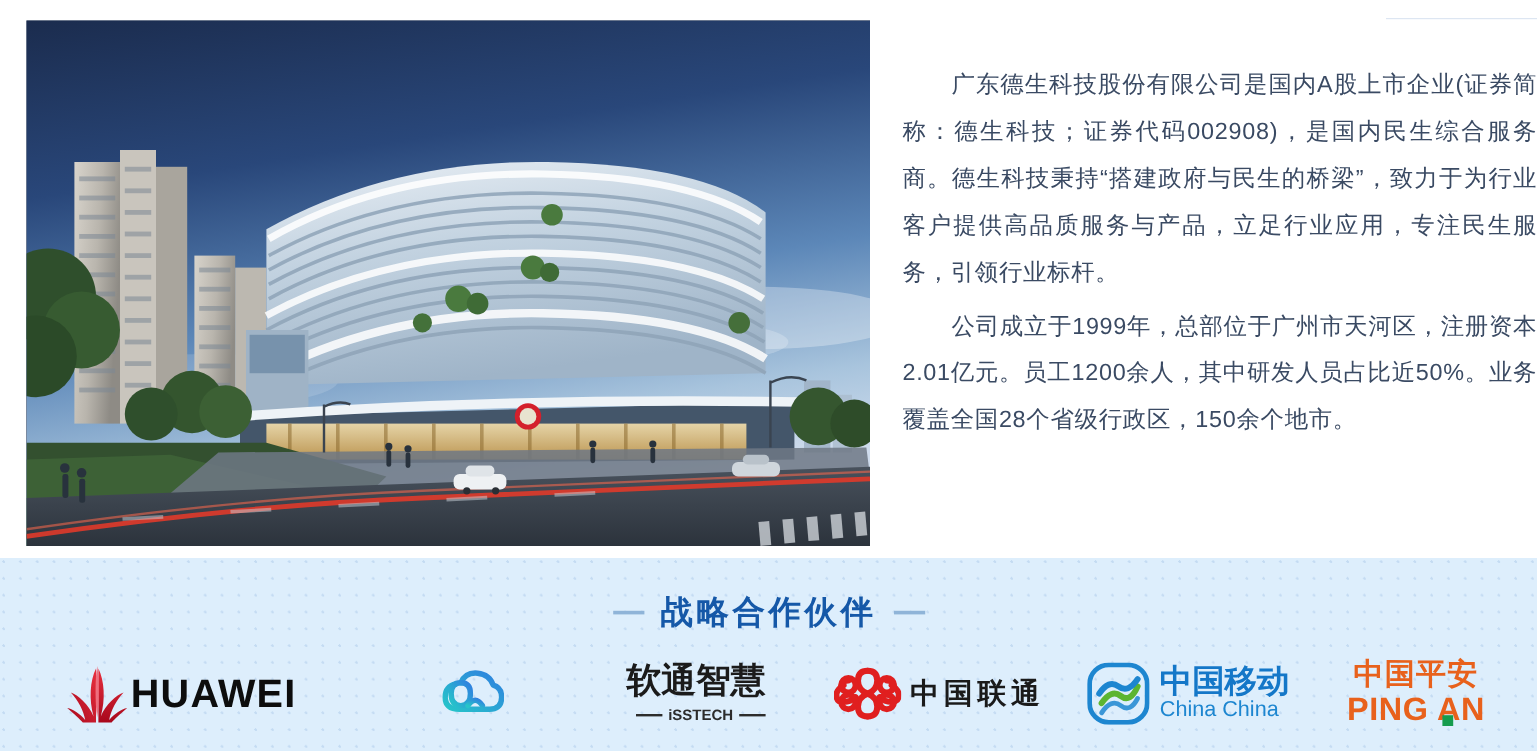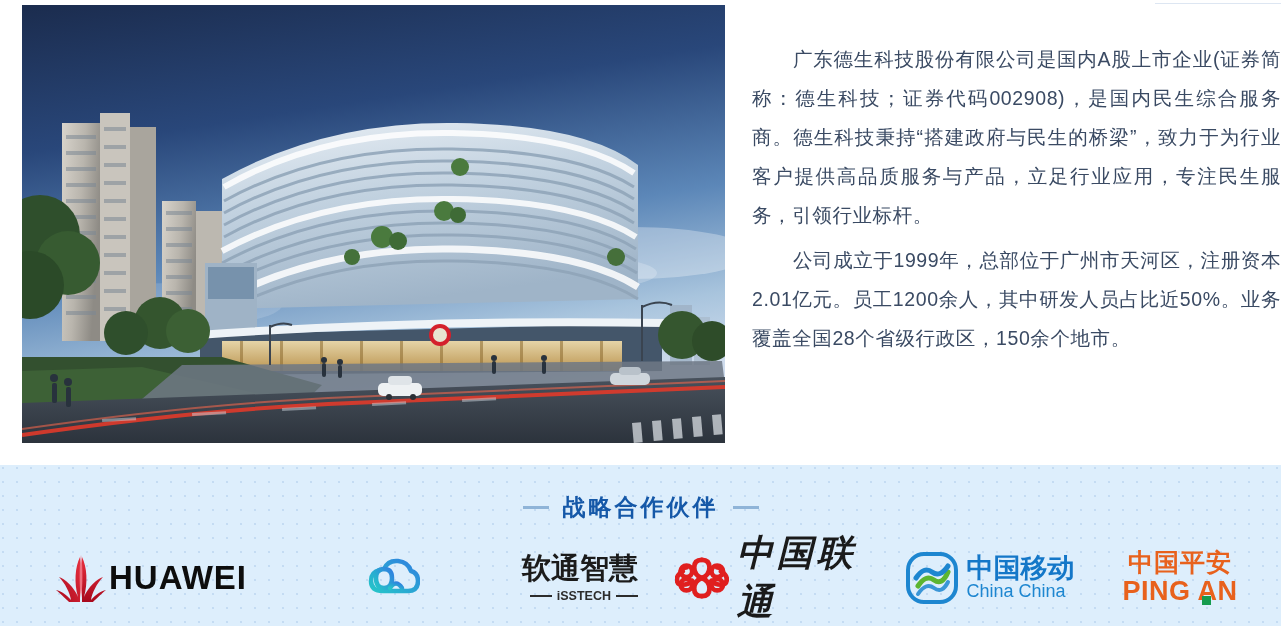--- a/index.html
+++ b/index.html
@@ -11,21 +11,21 @@
     width: 1281px;
     height: 626px;
     position: relative;
     overflow: hidden;
     font-family: "Liberation Sans", "DejaVu Sans", sans-serif;
   }
 
   
   .top-section {
     position: absolute;
-    left: 0; top: 0;
+    left: 0; top: 12px;
     width: 1281px;
     height: 465px;
     background: #ffffff;
   }
 
   .top-hairline {
     position: absolute;
     right: 0;
     top: 3px;
     width: 126px;
@@ -75,21 +75,21 @@
       radial-gradient(circle at 3px 3px, rgba(150,185,225,0.35) 1px, transparent 1.2px);
     background-size: 14px 14px;
   }
 
   .partners-title {
     position: absolute;
     left: 0;
     top: 27px;
     width: 1281px;
     text-align: center;
-    font-size: 23px;
+    font-size: 27px;
     font-weight: bold;
     letter-spacing: 3px;
     color: #1558a8;
     display: flex;
     align-items: center;
     justify-content: center;
     gap: 14px;
   }
   .title-dash {
     display: inline-block;
@@ -157,26 +157,25 @@
     height: 2px;
     background: #2c2c2c;
   }
   .iss-sub-text {
     font-size: 12.5px;
     font-weight: bold;
     color: #2c2c2c;
     letter-spacing: 0px;
   }
   .uni-text {
-    font-size: 36px;
+    font-size: 24px;
     font-weight: bold;
     color: #1a1a1a;
     letter-spacing: 4px;
     margin-left: 8px;
-    font-style: italic;
   }
   .cm-wrap { margin-left: 9px; }
   .cm-cn {
     font-size: 27px;
     font-weight: bold;
     color: #1477c8;
     letter-spacing: 0px;
     line-height: 1.05;
     text-align: center;
   }

